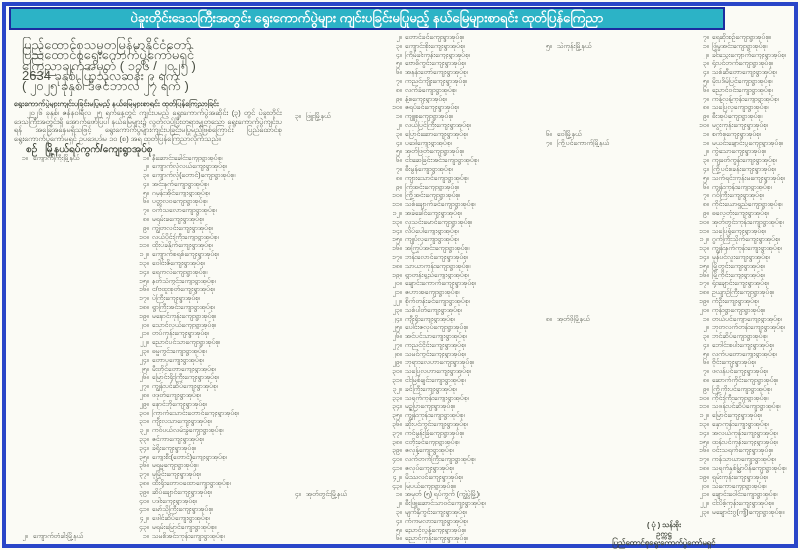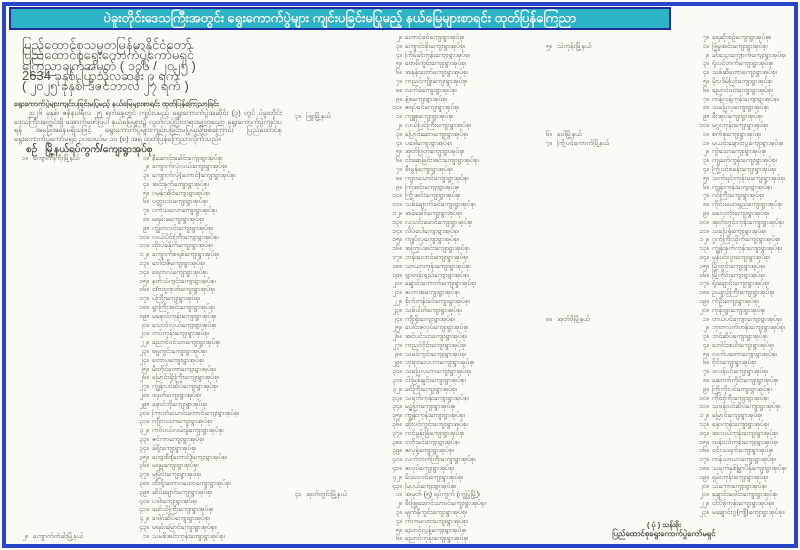--- a/index.html
+++ b/index.html
@@ -4,21 +4,21 @@
 <style>
   html,body{margin:0;padding:0;}
   body{
     width:800px;height:550px;position:relative;overflow:hidden;
     background:#fbfbf5;
     font-family:"Liberation Sans", sans-serif;
     color:#4e5348;
   }
   .frame{position:absolute;inset:2px;border:4px solid #2946c8;pointer-events:none;}
   .banner{
-    position:absolute;left:9px;top:7px;width:662px;height:23px;box-sizing:border-box;
+    position:absolute;left:9px;top:7px;width:716px;height:23px;box-sizing:border-box;
     background:#2cb3c6;border:2px solid #1c2da0;
     display:flex;justify-content:center;
     color:#ffffff;font-weight:bold;font-size:13px;white-space:nowrap;overflow:hidden;
   }
   .col{position:absolute;font-size:6.8px;line-height:8.8px;white-space:nowrap;}
   .col-a{left:14px;top:32px;width:268px;}
   .col-b{left:287px;top:33px;width:246px;}
   .col-c{left:538px;top:33px;width:254px;}
   .letterhead{width:252px;margin:8px auto;font-size:13px;line-height:10px;color:#484d42;}
   .letterhead .lh3{margin-top:1px;}
@@ -1016,15 +1016,16 @@
       </div>
       <div class="row">
         <span class="tn"></span>
         <span class="t"></span>
         <span class="vn">၂၃။</span>
         <span class="v">မချောင်းဂွ(ကျီ)ကျေးရွာအုပ်စု။</span>
       </div>
     </div>
   <div class="sig">
     <div>( ပုံ ) သန်းစိုး</div>
+    <div>ဥက္ကဋ္ဌ</div>
     <div class="sig3">ပြည်ထောင်စုရွေးကောက်ပွဲကော်မရှင်</div>
   </div>
 </div>
 
 </body></html>

